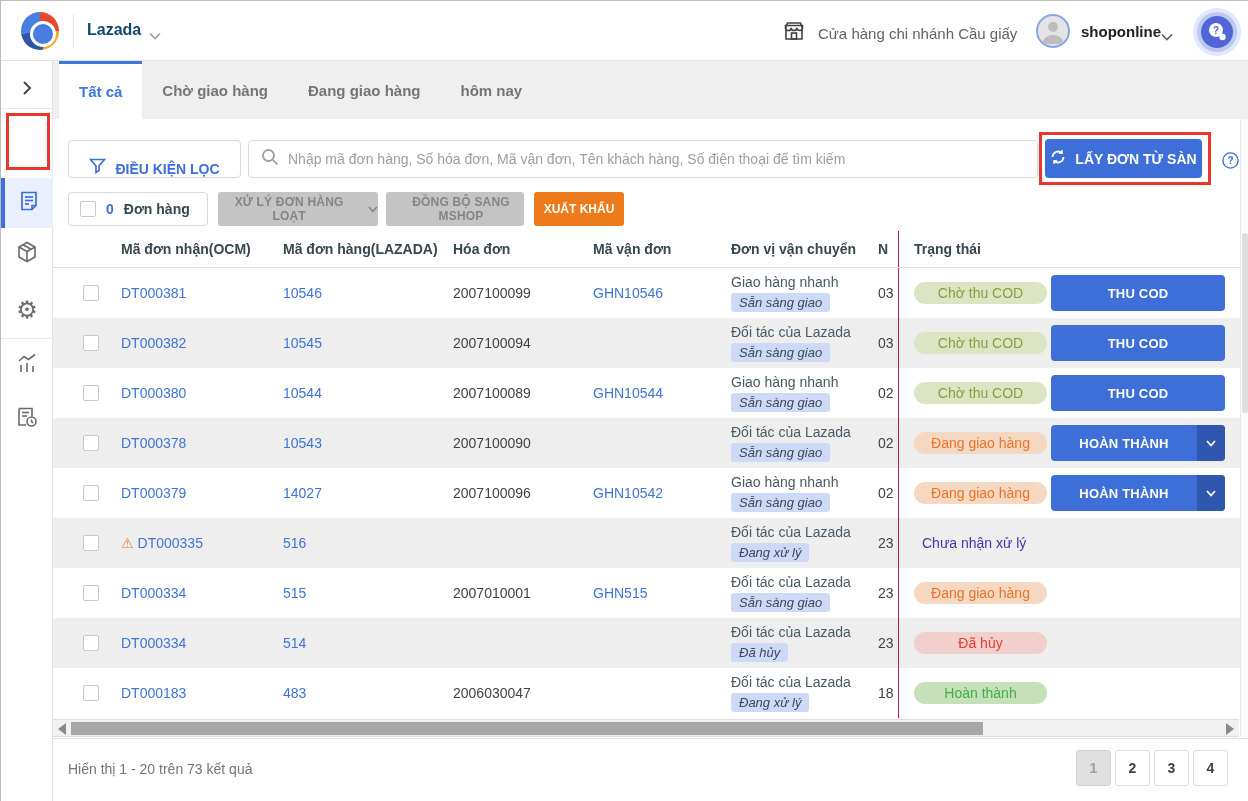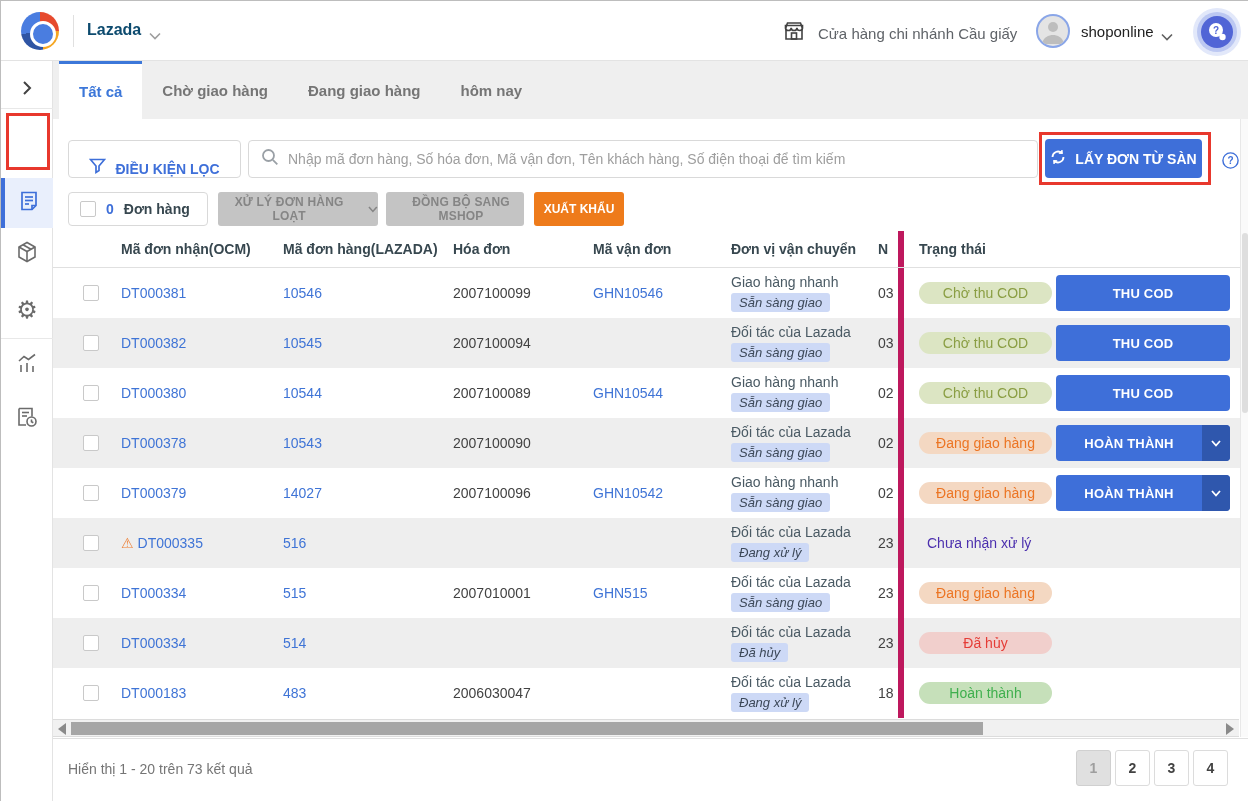--- a/index.html
+++ b/index.html
@@ -11,21 +11,21 @@
   .header { position:absolute; left:0; top:0; width:1248px; height:60px; background:#fff; border-bottom:1px solid #e3e3e3; }
   .logo { position:absolute; left:20px; top:11px; width:38px; height:38px; border-radius:50%;
     background:conic-gradient(#e64a2e 0 90deg,#f5a623 90deg 170deg,#2f55a4 170deg 260deg,#4a7de0 260deg 360deg); }
   .logo::after { content:""; position:absolute; left:9px; top:9px; width:20px; height:20px; border-radius:50%; background:#4a7de0; border:3px solid #fff; }
   .hdr-divider { position:absolute; left:72px; top:14px; width:1px; height:32px; background:#e0e0e0; }
   .platform { position:absolute; left:86px; top:20px; font-size:16px; font-weight:bold; color:#0c4a6e; }
   .platform-caret { position:absolute; left:148px; top:25px; }
   .store-wrap { position:absolute; left:781px; top:18px; display:flex; align-items:center; gap:12px; }
   .store-name { font-size:15px; color:#5f6368; }
   .avatar { position:absolute; left:1035px; top:13px; width:34px; height:34px; border-radius:50%; background:#e4e4e4; border:2px solid #8aa6e8; overflow:hidden; }
-  .username { position:absolute; left:1080px; top:22px; font-size:15px; font-weight:normal; color:#212121; }
+  .username { position:absolute; left:1080px; top:22px; font-size:15px; font-weight:bold; color:#212121; }
   .user-caret { position:absolute; left:1160px; top:26px; }
   .fab { position:absolute; left:1192px; top:7px; width:48px; height:48px; border-radius:50%; background:#e2e8fa; display:flex; align-items:center; justify-content:center; }
   .fab-mid { width:40px; height:40px; border-radius:50%; background:#bcc8f2; display:flex; align-items:center; justify-content:center; }
   .fab-core { width:32px; height:32px; border-radius:50%; background:#5165d6; display:flex; align-items:center; justify-content:center; }
 
   
   .sidebar { position:absolute; left:0; top:60px; width:52px; height:741px; background:#fff; border-right:1px solid #e3e3e3; }
   .sb-item { position:absolute; left:0; width:52px; height:44px; display:flex; align-items:center; justify-content:center; cursor:pointer; }
   .sb-expand { top:5px; }
   .sb-div { position:absolute; left:0; width:52px; height:1px; background:#e8e8e8; }
@@ -73,21 +73,21 @@
   .tbody { height:450px; overflow:hidden; }
   .tbody .trow:nth-child(even) { background:#eeeeee; }
   .cw-cb  { width:60px;  flex-shrink:0; display:flex; }
   .cw-cb .cb { margin-left:30px; }
   .cw-ocm { width:162px; flex-shrink:0; padding-left:8px; }
   .cw-laz { width:170px; flex-shrink:0; padding-left:8px; }
   .cw-inv { width:140px; flex-shrink:0; padding-left:8px; }
   .cw-trk { width:138px; flex-shrink:0; padding-left:8px; }
   .cw-car { width:155px; flex-shrink:0; padding-left:8px; }
   .cw-date{ width:20px;  flex-shrink:0; overflow:hidden; white-space:nowrap; }
-  .cw-st  { width:351px; flex-shrink:0; align-self:stretch; display:flex; align-items:center; border-left:6px solid #be185d; }
+  .cw-st  { width:351px; flex-shrink:0; align-self:stretch; display:flex; align-items:center; border-left:1px solid #be185d; }
   .thead .cw-st { padding-left:15px; }
   .cell-txt { font-size:14px; color:#424242; }
   .link { font-size:14px; color:#3f74d6; cursor:pointer; text-decoration:none; }
   .warn { color:#ed7d31; font-size:14px; margin-right:4px; }
   .carrier-name { font-size:14px; color:#4a5a64; margin-bottom:3px; white-space:nowrap; }
   .carrier-badge { display:inline-block; font-size:13px; font-style:italic; color:#3c4858; background:#cdd9f6; border-radius:3px; padding:2px 8px; white-space:nowrap; }
   .pill { margin-left:15px; width:133px; height:22px; border-radius:11px; font-size:14px; display:flex; align-items:center; justify-content:center; white-space:nowrap; }
   .st-olive  { background:#dce5c3; color:#8a9e43; }
   .st-orange { background:#f4d8c2; color:#ec7524; }
   .st-red    { background:#f1cfcc; color:#e53c36; }

